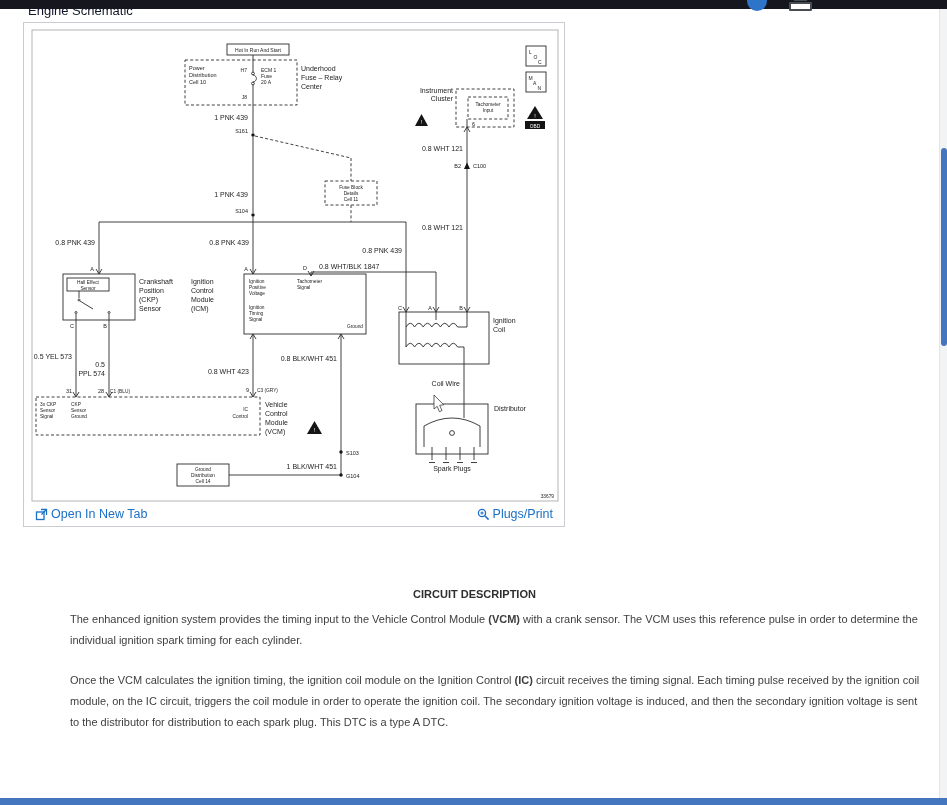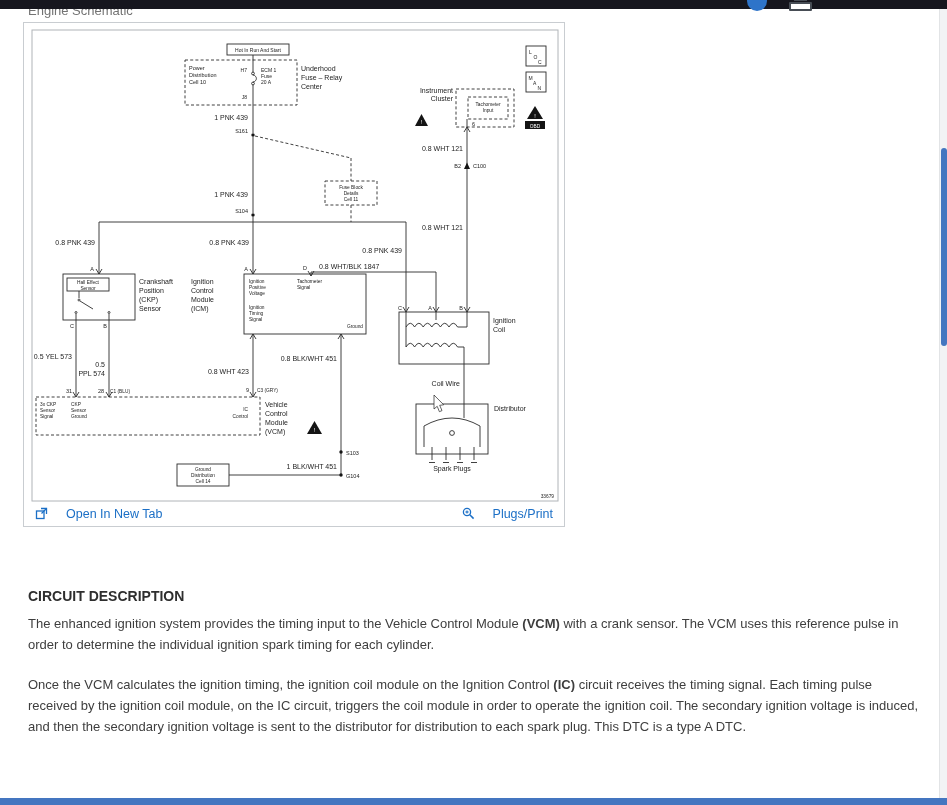--- a/index.html
+++ b/index.html
@@ -6,41 +6,41 @@
   html,body { width:947px; height:805px; overflow:hidden; background:#fff;
               font-family:"Liberation Sans",sans-serif; position:relative; }
 
   .top-bar { position:absolute; top:0; left:0; width:947px; height:9px; background:#16161e; z-index:5; }
   .help-circle { position:absolute; top:-9px; left:747px; width:20px; height:20px;
                  border-radius:50%; background:#2e74c9; z-index:6; }
   .printer-icon { position:absolute; top:-5px; left:789px; width:24px; height:17px; z-index:6; }
   .printer-paper { position:absolute; top:0; left:5px; width:13px; height:6px; border:2px solid #474d55; background:#fff; }
   .printer-body  { position:absolute; bottom:1px; left:0; width:23px; height:9px; border:2px solid #474d55; background:#fff; border-radius:1px; }
 
-  .page-title { position:absolute; top:3px; left:28px; font-size:13px; color:#737373; z-index:1; }
+  .page-title { position:absolute; top:3px; left:28px; font-size:13px; color:#0f172a; z-index:1; }
 
   .diagram-panel { position:absolute; left:23px; top:22px; width:542px; height:505px;
                    border:1px solid #c9cdd1; background:#fff; }
   .schematic { position:absolute; left:7px; top:6px; }
   .panel-footer { position:absolute; left:11px; right:11px; bottom:5px; display:flex;
                   justify-content:space-between; align-items:center; }
-  .link { display:flex; align-items:flex-start; gap:18px; color:#1b6fc6; font-size:12.5px; cursor:pointer; }
+  .link { display:flex; align-items:center; gap:3px; color:#1b6fc6; font-size:12.5px; cursor:pointer; }
 
   svg text { font-family:"Liberation Sans",sans-serif; fill:#1c1c1c; }
   .t7{font-size:7px} .t6{font-size:6px} .t55{font-size:5.5px} .t5{font-size:5px} .t48{font-size:4.8px}
   .mid{text-anchor:middle} .end{text-anchor:end}
   .ln{stroke:#2b2b2b; stroke-width:0.9; fill:none}
   .dsh{stroke-dasharray:3,2.2}
   .bx{fill:none; stroke:#2b2b2b; stroke-width:0.9}
   .blk{fill:#141414; stroke:none}
   .wt{fill:#ffffff}
 
   .description { position:absolute; left:28px; top:588px; width:893px; color:#3e3e3e; }
-  .description h3 { font-size:14px; color:#2e2e2e; margin-bottom:9px; }
-  .description p { font-size:13px; line-height:21px; margin-bottom:19px; }
+  .description h3 { font-size:11px; color:#2e2e2e; margin-bottom:9px;text-align:center; }
+  .description p { font-size:11px; line-height:21px; margin-bottom:19px;margin-left:42px; }
 
   .scrollbar-track { position:absolute; top:9px; right:0; width:8px; height:790px;
                      background:#f2f3f5; border-left:1px solid #e2e4e6; z-index:4; }
   .scrollbar-thumb { position:absolute; top:139px; left:1px; width:6px; height:198px;
                      background:#4476c0; border-radius:3px; }
   .bottom-bar { position:absolute; bottom:0; left:0; width:947px; height:7px; background:#4476c0; z-index:5; }
 </style>
 </head>
 <body>
 

